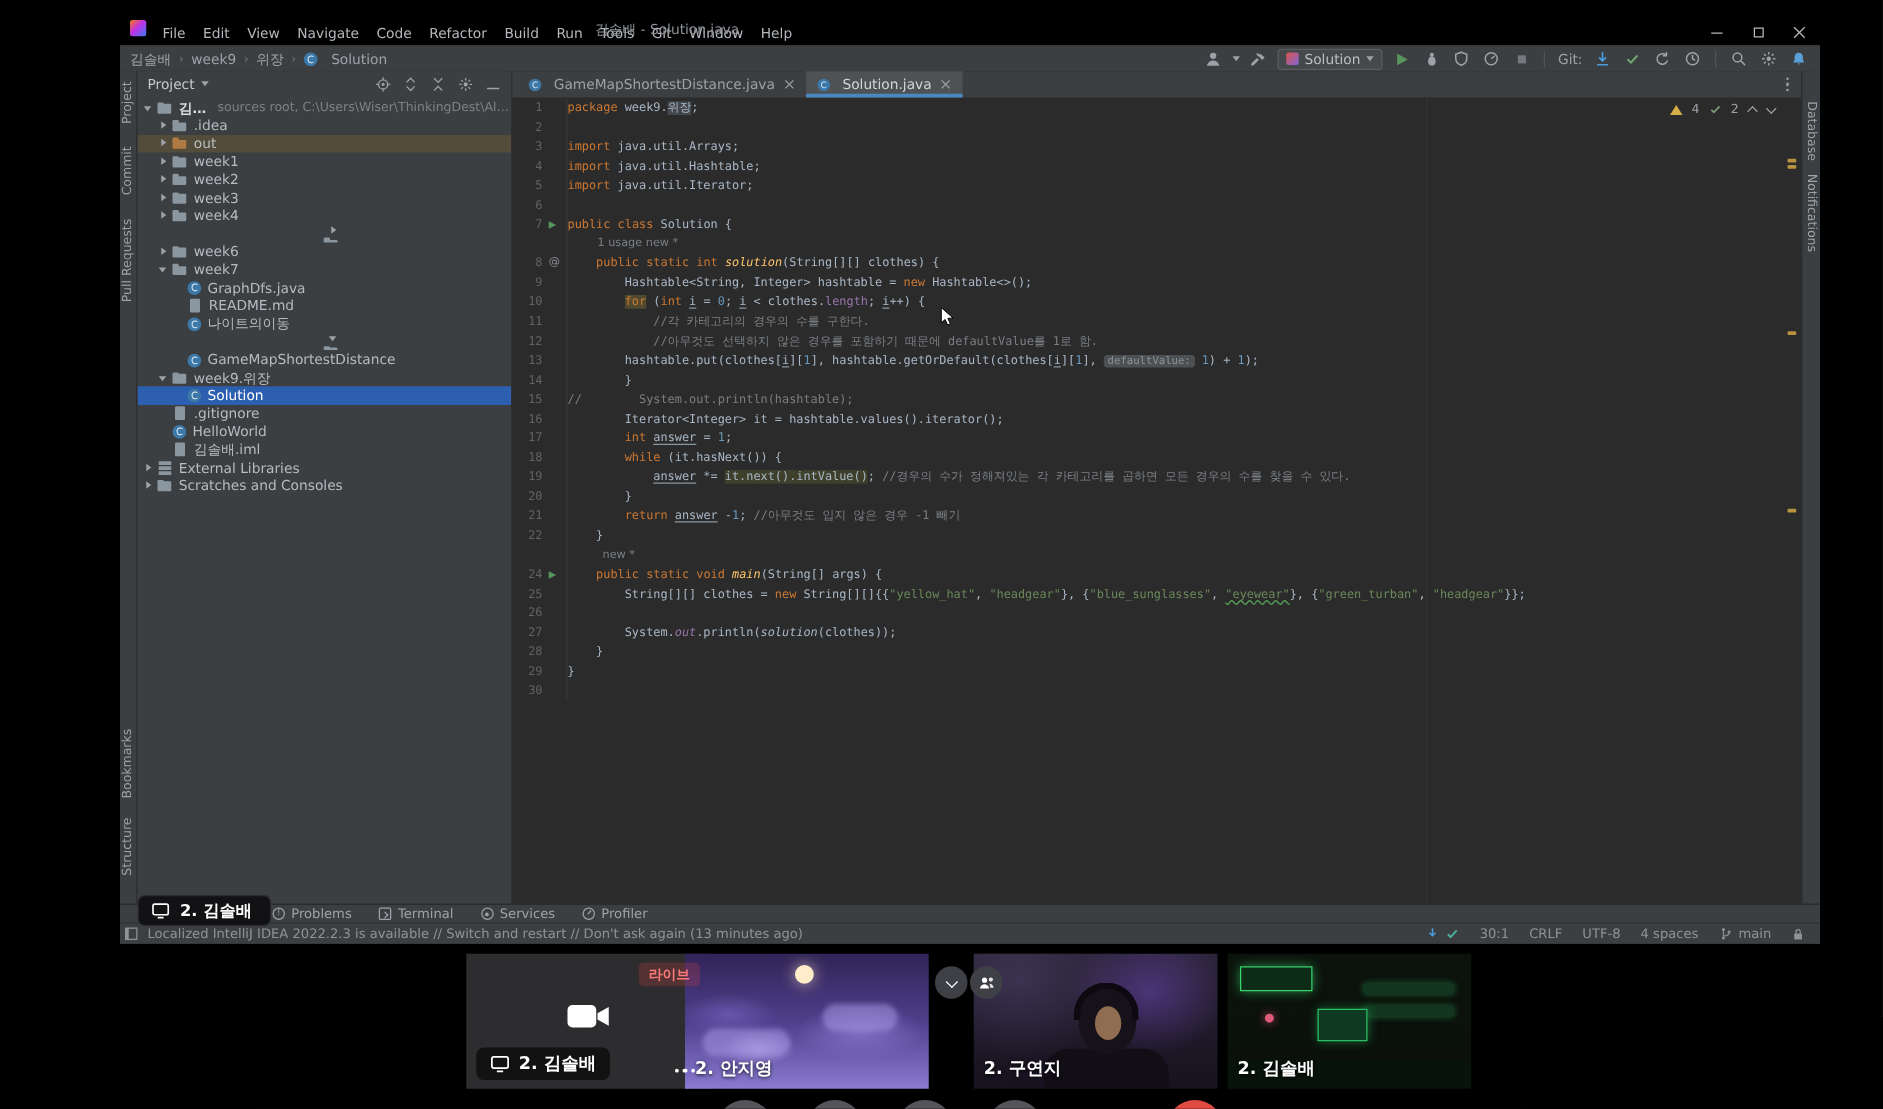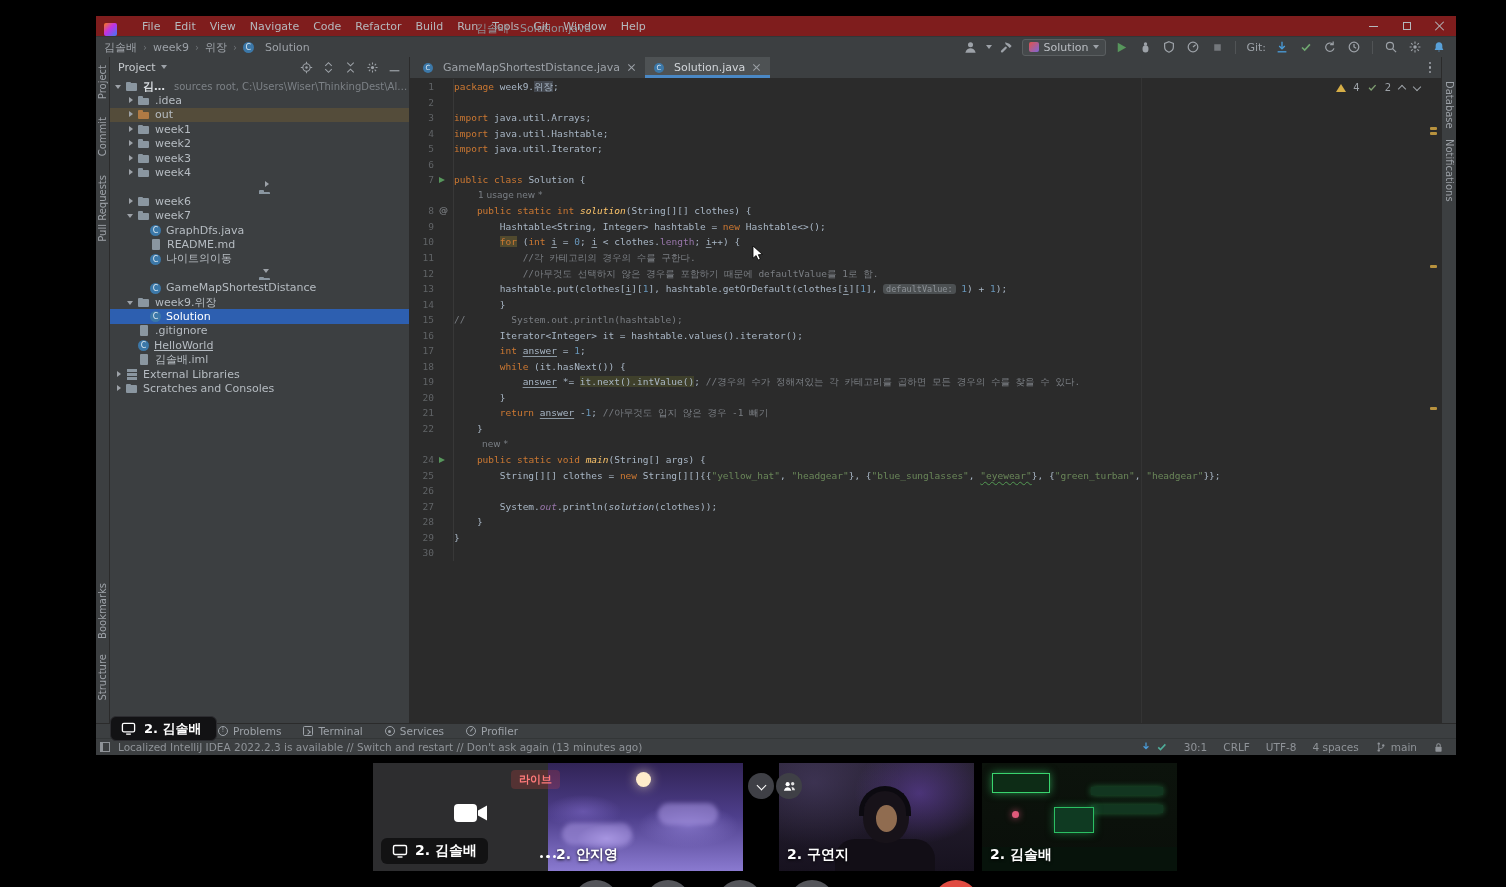--- a/index.html
+++ b/index.html
@@ -4,21 +4,21 @@
 <style>
 *{margin:0;padding:0;box-sizing:border-box;}
 html,body{width:1506px;height:887px;background:#000;overflow:hidden;position:relative;
   font-family:"DejaVu Sans","Liberation Sans",sans-serif;}
 
 
 .ide{position:absolute;left:96px;top:16px;width:1360px;height:739px;background:#2b2b2b;
   display:flex;flex-direction:column;font-size:11px;color:#bbbfc4;}
 
 
-.titlebar{height:20px;background:#7f1d1d;display:flex;align-items:flex-end;position:relative;flex:none;gap:12px;}
+.titlebar{height:20px;background:#000000;display:flex;align-items:flex-start;position:relative;flex:none;}
 .app-logo{width:13px;height:13px;border-radius:2px;margin:0 6px 0 8px;flex:none;
   background:linear-gradient(135deg,#f97a12,#c131e6 45%,#3b7bf2);}
 .menubar{display:flex;height:100%;align-items:center;}
 .menu-item{padding:0 7px;color:#b5b9bd;height:100%;display:flex;align-items:center;}
 .win-title{position:absolute;left:380px;color:#8f9398;}
 .win-controls{margin-left:auto;display:flex;height:100%;}
 .wc{width:33px;display:flex;align-items:center;justify-content:center;}
 .wc-min{width:9px;height:1px;background:#b5b9bd;}
 .wc-max{width:8px;height:8px;border:1px solid #b5b9bd;}
 .wc-x{position:relative;width:10px;height:10px;}
@@ -462,21 +462,21 @@
           <div class="trow selected" style="padding-left: 28px;">
             <span class="tarrow none"></span>
             <span class="tico tico-class"></span>
             <span class="tlabel">Solution</span>
           </div>
           <div class="trow" style="padding-left: 16px;">
             <span class="tarrow none"></span>
             <span class="tico tico-file"></span>
             <span class="tlabel">.gitignore</span>
           </div>
-          <div class="trow" style="padding-left: 16px; text-decoration: underline;">
+          <div class="trow" style="padding-left: 16px;">
             <span class="tarrow none"></span>
             <span class="tico tico-class"></span>
             <span class="tlabel">HelloWorld</span>
           </div>
           <div class="trow" style="padding-left: 16px;">
             <span class="tarrow none"></span>
             <span class="tico tico-file"></span>
             <span class="tlabel">김솔배.iml</span>
           </div>
           <div class="trow" style="padding-left: 4px;">

